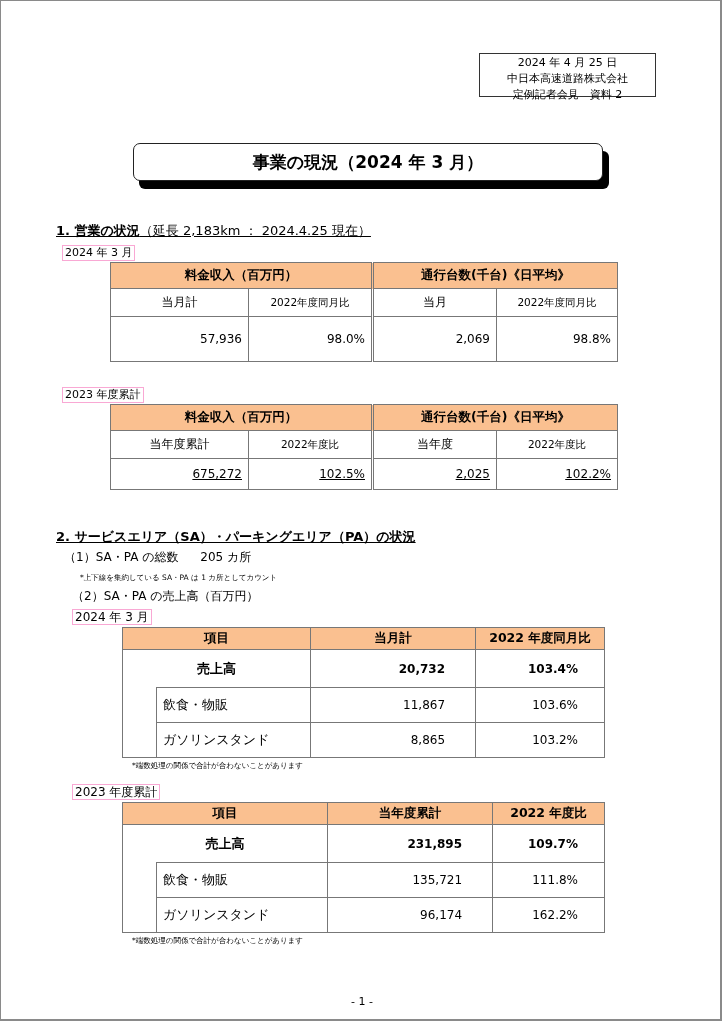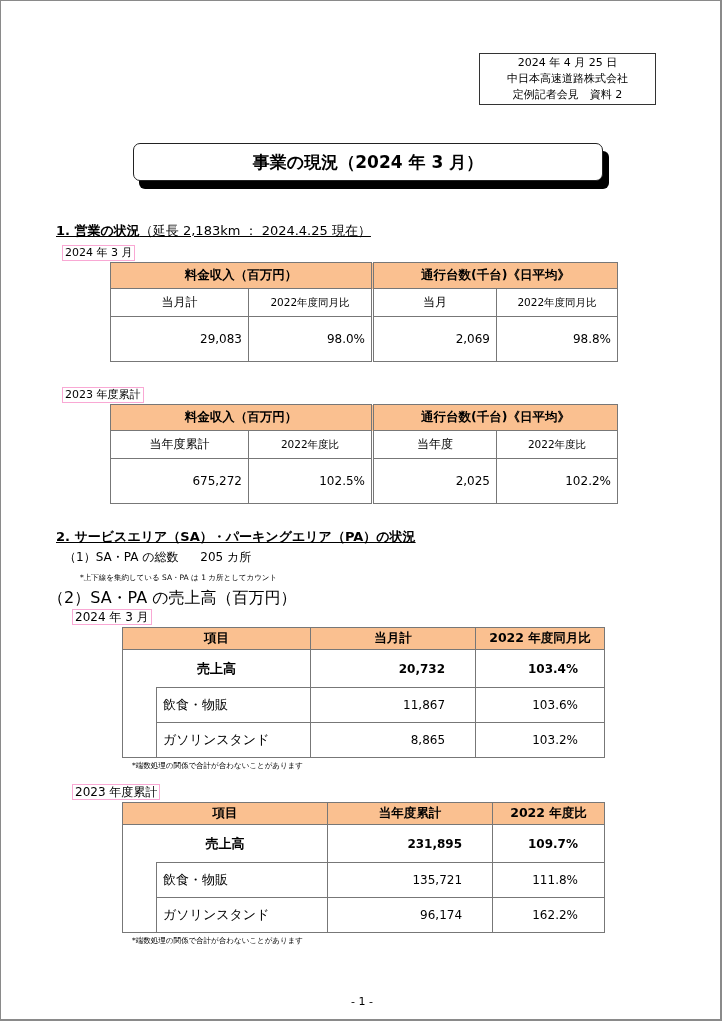--- a/index.html
+++ b/index.html
@@ -1,20 +1,20 @@
 <!DOCTYPE html>
 <html><head>
 <meta charset="utf-8">
 <style>
   html, body { margin:0; padding:0; }
   body { width:724px; height:1024px; background:#fff; position:relative; overflow:hidden;
          font-family:"DejaVu Sans", "Liberation Sans", sans-serif; color:#000; }
   .page { position:absolute; left:0; top:0; width:722px; height:1021px; border:1px solid #8a8a8a; border-right:2px solid #8a8a8a; border-bottom:2px solid #8a8a8a; box-sizing:border-box; }
   .abs { position:absolute; }
-  .infobox { left:479px; top:53px; width:177px; height:52px; border:1px solid #333; box-sizing:border-box;
+  .infobox { left:479px; top:53px; width:177px; height:44px; border:1px solid #333; box-sizing:border-box;
              text-align:center; font-size:11px; line-height:16px; padding-top:1px; }
   .title-wrap { left:133px; top:143px; width:478px; height:46px; }
   .title-shadow { position:absolute; left:6px; top:8px; width:470px; height:38px; background:#000; border-radius:6px; }
   .title-box { position:absolute; left:0; top:0; width:470px; height:38px; background:#fff; border:1px solid #222; border-radius:7px;
                box-sizing:border-box; text-align:center; font-size:17px; font-weight:bold; line-height:36px; }
   .sec-head { font-size:13px; font-weight:bold; text-decoration:underline; }
   .sec-head .sub { font-weight:normal; }
   .tag { border:1px solid #f9a8d4; font-size:11px; line-height:14px; padding:0 2px; background:#fff; }
   table { border-collapse:collapse; position:absolute; }
   td { border:1px solid #777; font-size:12px; padding:0 6px; box-sizing:border-box; }
@@ -55,57 +55,57 @@
     <td class="hdr" colspan="2" style="width:262px;">料金収入（百万円）</td>
     <td class="hdr thick-l" colspan="2">通行台数(千台)《日平均》</td>
   </tr>
   <tr style="height:28px;">
     <td class="c" style="width:138px;">当月計</td>
     <td class="c small" style="width:124px;">2022年度同月比</td>
     <td class="c thick-l" style="width:124px;">当月</td>
     <td class="c small">2022年度同月比</td>
   </tr>
   <tr style="height:45px;">
-    <td class="r">29,083</td>
+    <td class="r">57,936</td>
     <td class="r">98.0%</td>
     <td class="r thick-l">2,069</td>
     <td class="r">98.8%</td>
   </tr>
 </tbody>
   </table>
 
 <div class="abs tag" style="left:62px; top:387px;">2023 年度累計</div>
 <table style="left:110px; top:404px; width:508px;">
   <tbody>
       <tr style="height:26px;">
     <td class="hdr" colspan="2" style="width:262px;">料金収入（百万円）</td>
     <td class="hdr thick-l" colspan="2">通行台数(千台)《日平均》</td>
   </tr>
   <tr style="height:28px;">
     <td class="c" style="width:138px;">当年度累計</td>
     <td class="c small" style="width:124px;">2022年度比</td>
     <td class="c thick-l" style="width:124px;">当年度</td>
     <td class="c small">2022年度比</td>
   </tr>
-  <tr style="height:45px;">
+  <tr style="height:31px;text-decoration:underline;">
     <td class="r">675,272</td>
     <td class="r">102.5%</td>
     <td class="r thick-l">2,025</td>
     <td class="r">102.2%</td>
   </tr>
 </tbody>
   </table>
 
 <div class="abs sec-head" style="left:56px; top:528px;">2. サービスエリア（SA）・パーキングエリア（PA）の状況</div>
 <div class="abs" style="left:64px; top:549px; font-size:12px;">
   <span>（1）SA・PA の総数</span>
   <span style="margin-left:18px;">205 カ所</span>
 </div>
 <div class="abs note" style="left:80px; top:573px;">*上下線を集約している SA・PA は 1 カ所としてカウント</div>
-<div class="abs" style="left:48px; top:588px; font-size:16px;">（2）SA・PA の売上高（百万円）</div>
+<div class="abs" style="left:72px; top:588px; font-size:12px;">（2）SA・PA の売上高（百万円）</div>
 
 <div class="abs tag" style="left:72px; top:609px; font-size:12px;">2024 年 3 月</div>
 <table style="left:122px; top:627px; width:483px;">
   <tbody>
       <tr style="height:22px;">
     <td class="hdr" colspan="2" style="width:171px;">項目</td>
     <td class="hdr" style="width:165px;">当月計</td>
     <td class="hdr">2022 年度同月比</td>
   </tr>
   <tr style="height:38px;">

